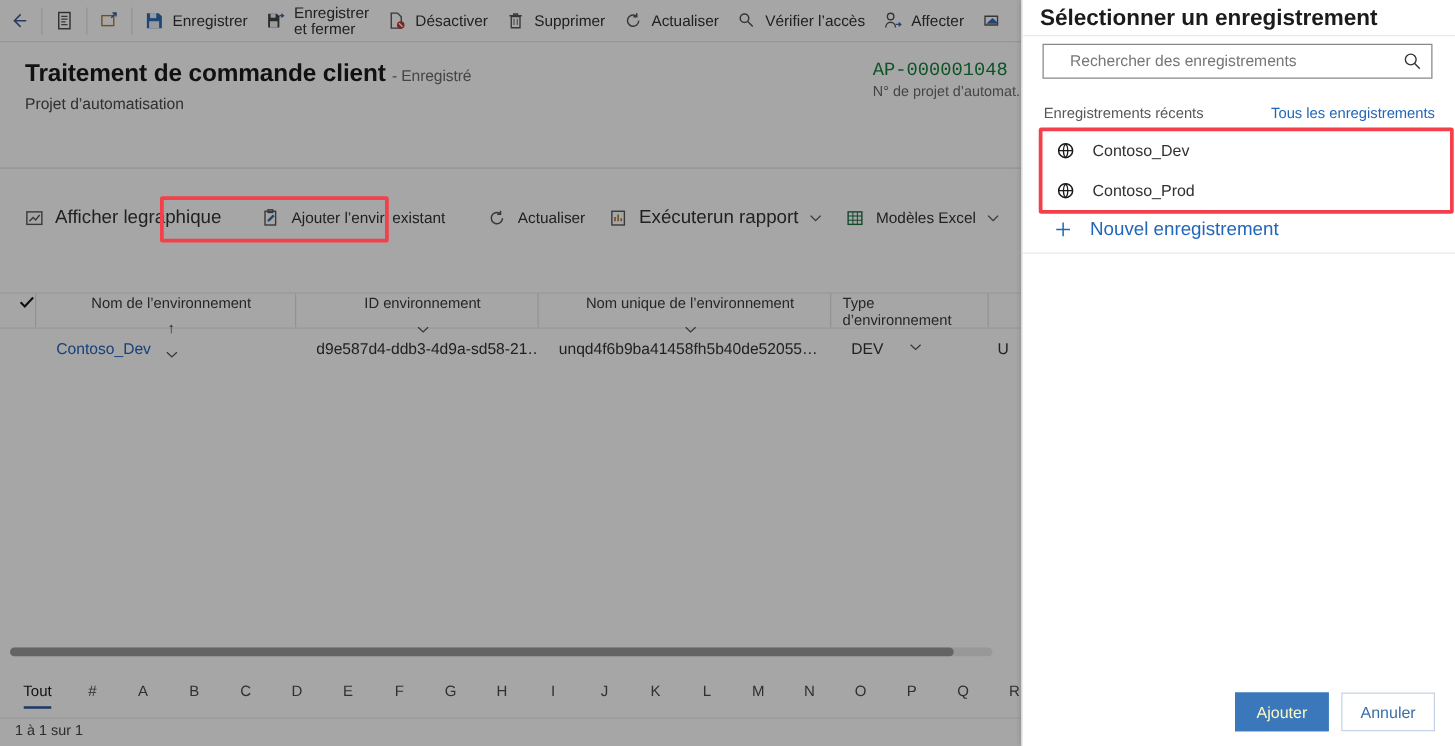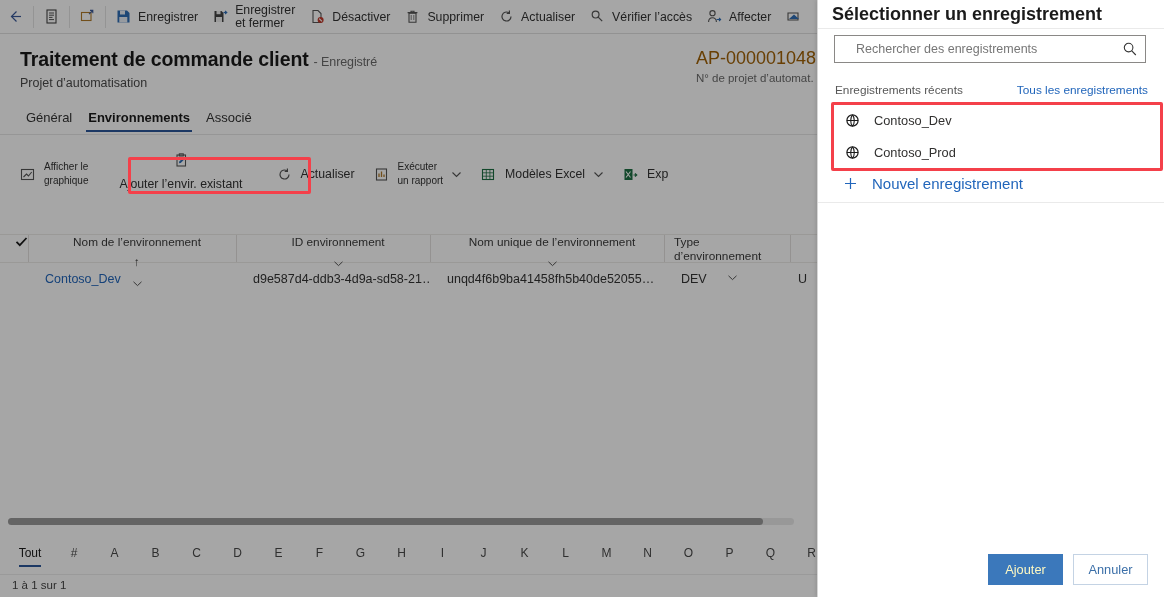--- a/index.html
+++ b/index.html
@@ -23,32 +23,32 @@
   .tb-lbl2{display:flex;flex-direction:column;line-height:13px;font-size:12.3px;}
   .ico{display:inline-flex;align-items:center;justify-content:center;width:17px;height:17px;flex:none;}
   .ico svg{display:block;}
 
   
   .hdr{position:absolute;left:0;top:34px;width:1164px;height:100px;background:#fff;border-bottom:1px solid #e6e6e6;}
   .h-title{position:absolute;left:20px;top:14px;font-size:19.5px;color:#1b1b1b;font-weight:600;letter-spacing:-.1px;}
   .h-sub{font-size:12.5px;color:#6b6b6b;font-weight:400;margin-left:5px;}
   .h-ent{position:absolute;left:20px;top:42px;font-size:12.5px;color:#4a4a4a;}
   .h-right{position:absolute;right:348px;top:14px;text-align:left;}
-  .h-right .r1{font-size:18px;color:#a16207;}
+  .h-right .r1{font-size:15px;color:#15803d;font-family:Liberation Mono, monospace;}
   .h-right .r2{font-size:11.5px;color:#6b6b6b;margin-top:3px;}
 
   .tabs{position:absolute;left:18px;top:72px;display:flex;gap:0;align-items:flex-end;}
   .tab{font-size:13px;color:#333;padding:4px 8px 7px 8px;position:relative;white-space:nowrap;}
   .tab.sel{font-weight:700;color:#1b1b1b;}
   .tab.sel:after{content:"";position:absolute;left:6px;right:6px;bottom:0;height:2.5px;background:#2b579a;}
 
   
   .cmdbar{position:absolute;left:0;top:152px;width:1164px;height:44px;background:#fff;display:flex;align-items:center;padding-left:10px;}
   .cmd{display:flex;align-items:center;height:44px;padding:0 9px;gap:8px;color:#333;font-size:12.3px;white-space:nowrap;}
-  .cmd2{display:flex;flex-direction:column;line-height:14px;font-size:10px;}
+  .cmd2{display:flex;flex-direction:row;line-height:14px;font-size:15px;text-align:center;}
   .chev{display:inline-block;width:11px;height:11px;}
 
   
   .viewsel{position:absolute;left:22px;top:198px;display:flex;align-items:center;gap:14px;}
   .viewsel .vt{font-size:17px;font-weight:700;color:#1b1b1b;}
 
   
   .grid{position:absolute;left:0;top:234px;width:1164px;height:292px;background:#fff;border-top:1px solid #edebe9;}
   .ghead{display:flex;height:27px;align-items:center;border-bottom:1px solid #edebe9;font-size:11.8px;color:#3b3b3b;}
   .gh{display:flex;align-items:center;gap:6px;height:27px;padding-left:9px;border-left:1px solid #e3e1df;box-sizing:border-box;flex-direction:column;}
@@ -222,43 +222,38 @@
       <div class="h-title">
         <span>Traitement de commande client</span><span class="h-sub">- Enregistré</span>
       </div>
       <div class="h-ent">Projet d’automatisation</div>
 
       <div class="h-right">
         <div class="r1">AP-000001048</div>
         <div class="r2">N° de projet d’automat.</div>
       </div>
 
-      <div class="tabs">
-        <div class="tab">Général</div>
-        <div class="tab sel">Environnements</div>
-        <div class="tab">Associé</div>
-      </div>
     </div>
 
     <div class="cmdbar">
 
       <div class="cmd">
         <span class="ico">
           <svg width="17" height="17" viewBox="0 0 17 17">
               <rect x="2.5" y="3.5" width="12" height="10" fill="none" stroke="#555" stroke-width="1.1"></rect>
               <path d="M4.5 11l3-3 2 2 3.2-4" stroke="#555" stroke-width="1.1" fill="none"></path>
             </svg>
         </span>
         <span class="cmd2">
           <span>Afficher le</span>
           <span>graphique</span>
         </span>
       </div>
 
-      <div class="cmd" style="padding-left:22px;padding-right:24px;flex-direction:column;">
+      <div class="cmd" style="padding-left:22px;padding-right:24px;">
         <span class="ico">
           <svg width="17" height="17" viewBox="0 0 17 17">
               <rect x="4" y="3" width="8.5" height="11" fill="none" stroke="#555" stroke-width="1.1"></rect>
               <rect x="6.3" y="1.8" width="4" height="2.2" fill="none" stroke="#555" stroke-width="1"></rect>
               <path d="M6.3 9.5l4-4 1.4 1.4-4 4-1.8.4z" fill="#2f6eb5"></path>
             </svg>
         </span>
         <span>Ajouter l’envir. existant</span>
       </div>
 

